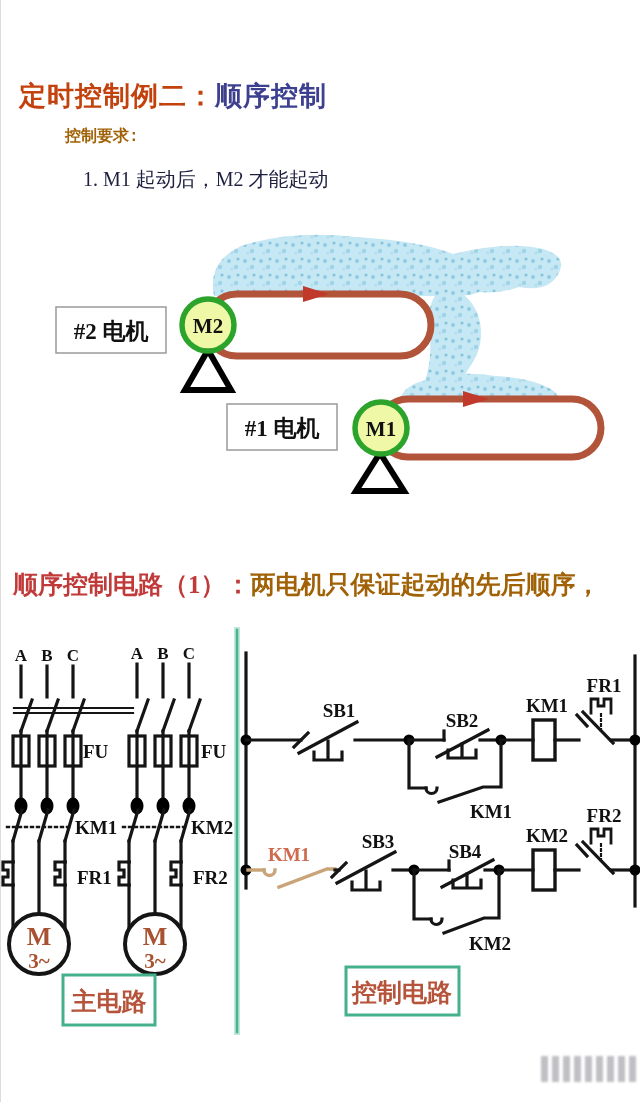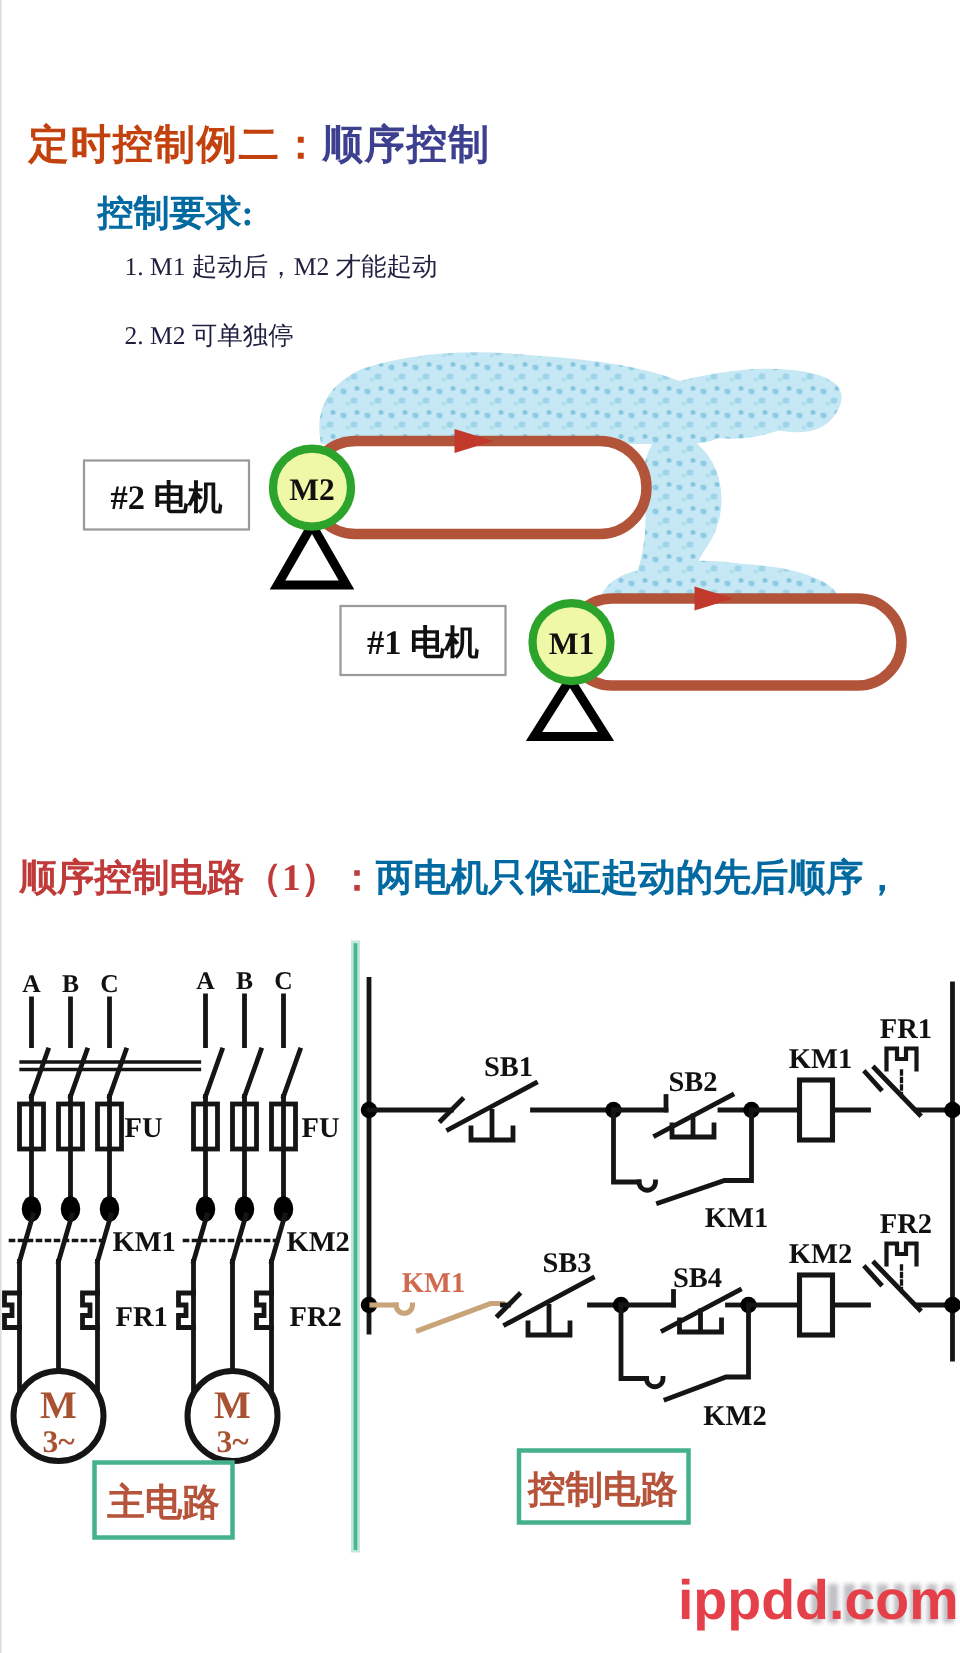--- a/index.html
+++ b/index.html
@@ -5,48 +5,47 @@
   html,body{margin:0;padding:0;background:#fff;}
   #page{
     position:relative;width:640px;height:1102px;margin:0 auto;background:#ffffff;
     font-family:"Liberation Serif","DejaVu Serif",serif;overflow:hidden;
     border-left:1px solid #dcdcdc;border-right:1px solid #dcdcdc;border-bottom:2px solid #cfcfcf;
   }
   .abs{position:absolute;}
   .title{top:78px;left:18px;font-size:27px;font-weight:bold;letter-spacing:1px;white-space:nowrap;}
   .title .t-red{color:#c2410c;}
   .title .t-blue{color:#3d3f8f;}
-  .req-head{top:126px;left:64px;font-size:24px;font-weight:bold;color:#0369a1;}
-  .req-item{font-size:17px;color:#1f1f40;white-space:nowrap;}
+  .req-head{top:126px;left:64px;font-size:16px;font-weight:bold;color:#a16207;font-family:Liberation Mono, monospace;}
+  .req-item{font-size:20px;color:#1f1f40;white-space:nowrap;}
   .req-1{top:166px;left:82px;}
   .req-2{top:212px;left:82px;}
   .sec-head{top:568px;left:12px;font-size:25px;font-weight:bold;white-space:nowrap;}
   .sec-head .s-red{color:#c03a3a;text-align:right;}
-  .sec-head .s-navy{color:#0369a1;text-align:right;}
+  .sec-head .s-navy{color:#a16207;text-align:right;}
   .sec-desc2{top:610px;left:134px;font-size:25px;font-weight:bold;color:#2e2e6e;}
   svg{position:absolute;left:0;overflow:visible;}
   #illu{top:228px;}
   #circuit{top:640px;}
   .wm{top:1046px;right:2px;font-family:"Liberation Sans","DejaVu Sans",sans-serif;
       font-size:37px;font-weight:bold;color:#e5404a;letter-spacing:0;}
   .wm-smudge{top:1056px;left:540px;width:96px;height:26px;opacity:.38;filter:blur(1.3px);
       background:repeating-linear-gradient(90deg,#5a5a66 0 7px,transparent 7px 11px);}
 </style>
 </head>
 <body>
 
 <div id="page">
 
   <div class="abs title">
     <span class="t-red">定时控制例二：</span><span class="t-blue">顺序控制</span>
   </div>
 
   <div class="abs req-head">控制要求:</div>
   <div class="abs req-item req-1">1. M1 起动后，M2 才能起动</div>
-  <div class="abs req-item req-2">2. M2 可单独停</div>
 
   <svg id="illu" width="640" height="282" viewBox="0 228 640 282">
     <defs>
       <pattern id="speck" width="16" height="16" patternUnits="userSpaceOnUse">
         <rect width="16" height="16" fill="#c6e7f4"></rect>
         <circle cx="4" cy="5" r="2" fill="#8fcce3"></circle>
         <circle cx="11" cy="11" r="2.2" fill="#9ed4e8"></circle>
         <circle cx="13" cy="3" r="1.6" fill="#86c5dd"></circle>
         <circle cx="7" cy="13" r="1.4" fill="#b0dcec"></circle>
       </pattern>
@@ -279,15 +278,14 @@
       </g>
 
       <g>
         <rect x="345" y="967" width="113" height="48" stroke="#45b08c" stroke-width="3"></rect>
         <text x="401" y="1001" text-anchor="middle" font-size="25" font-weight="bold" fill="#b5543b" stroke="none">控制电路</text>
       </g>
     </g>
   </svg>
 
   <div class="abs wm-smudge"></div>
-  <div class="abs wm">ippdd.com</div>
 
 </div>
 
 </body></html>

